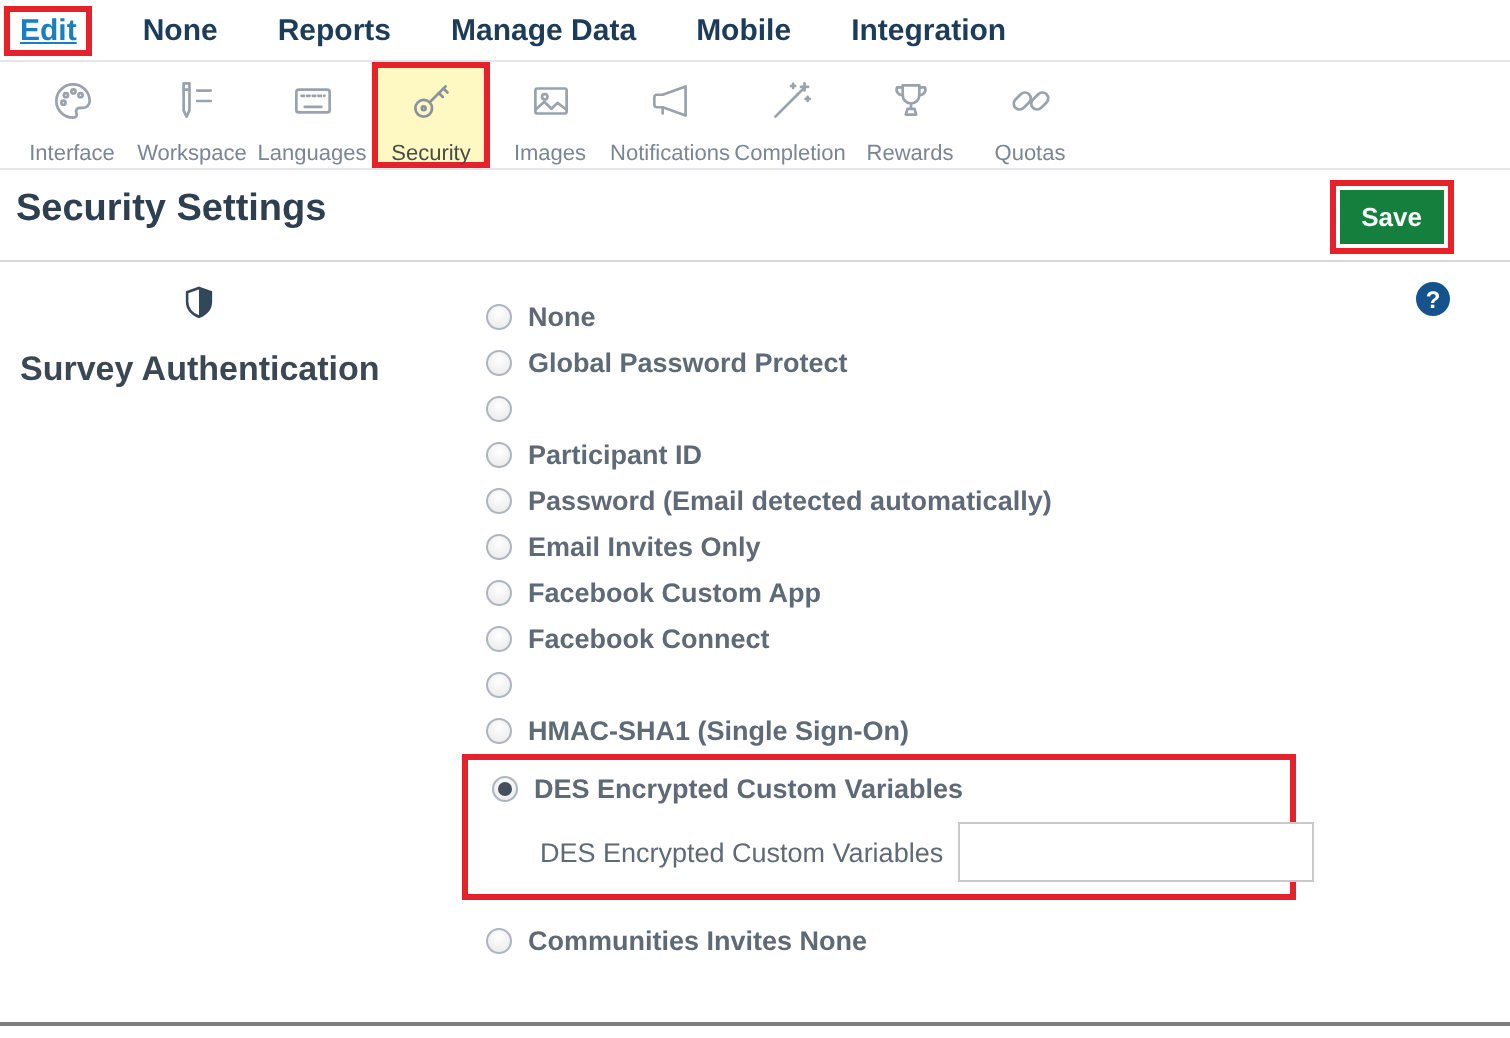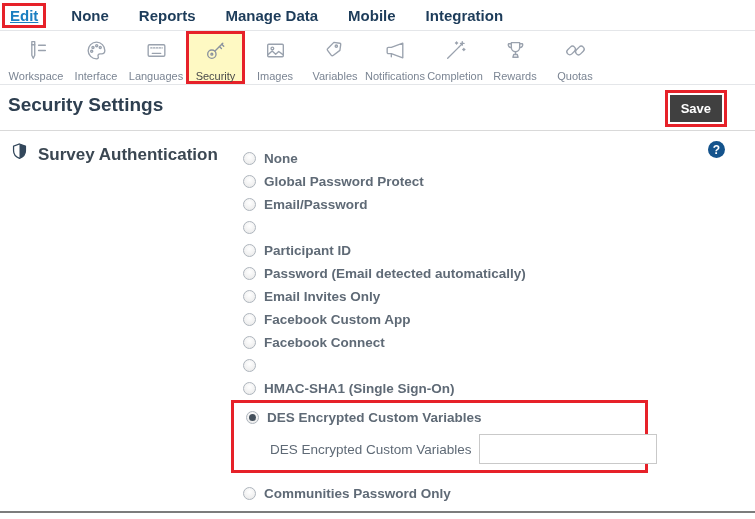--- a/index.html
+++ b/index.html
@@ -17,25 +17,25 @@
   .tool svg { width:25px; height:25px; stroke:#9aa2ae; fill:none; stroke-width:1.3; stroke-linecap:round; stroke-linejoin:round; }
   .tool .tool-label { font-size:11px; color:#7b8593; margin-top:3px; white-space:nowrap; }
   .tool.selected { background:#fef9c3; border:3px solid #e62129; width:59px; padding-top:4px; }
   .tool.selected .tool-label { color:#4a4a4a; }
   .tool.selected svg { stroke:#8a929e; }
 
   
   .page-header { position:relative; height:46px; border-bottom:1px solid #d9d9d9; }
   .page-title { position:absolute; left:8px; top:9px; font-size:19px; font-weight:700; color:#2e3f50; }
   .save-box { position:absolute; top:5px; right:28px; border:3px solid #e62129; padding:2px; }
-  .save-btn { background:#404040; color:#fff; font-size:13px; font-weight:700; border:none; padding:6px 11px; cursor:pointer; font-family:"Liberation Sans", sans-serif; }
+  .save-btn { background:#15803d; color:#fff; font-size:13px; font-weight:700; border:none; padding:6px 11px; cursor:pointer; font-family:"Liberation Sans", sans-serif; }
 
   
   .section { position:relative; }
-  .section-head { position:absolute; left:10px; top:11px; display:flex; align-items:flex-end; gap:9px; }
+  .section-head { position:absolute; left:10px; top:11px; display:flex; align-items:center; gap:9px;flex-direction:column; }
   .section-head svg { width:19px; height:19px; }
   .section-title { font-size:17px; font-weight:700; color:#3b4752; white-space:nowrap; }
   .help-icon { position:absolute; top:10px; right:30px; width:17px; height:17px; border-radius:50%;
                background:#14538c; color:#fff; font-size:12px; font-weight:700; display:flex;
                align-items:center; justify-content:center; cursor:pointer; }
 
   .options { margin-left:243px; padding-top:16px; }
   .opt-row { height:23px; display:flex; align-items:center; gap:8px; cursor:pointer;font-weight:bold; }
   .radio { width:13px; height:13px; border-radius:50%; border:1px solid #aeb5bd;
            background:radial-gradient(circle at 50% 35%, #ffffff 0%, #ececec 80%); flex:0 0 auto; position:relative; }
@@ -61,40 +61,40 @@
   <a class="nav-item">Reports</a>
   <a class="nav-item">Manage Data</a>
   <a class="nav-item">Mobile</a>
   <a class="nav-item">Integration</a>
 </div>
 
 <div class="toolbar">
 
   <div class="tool">
     <span><svg viewBox="0 0 24 24">
-      <path d="M7.5 3.5v13l1.4 3 1.4-3v-13z"></path>
-          <path d="M7.5 6.5h2.8"></path>
-          <path d="M14 7h6.5M14 12h6.5"></path>
-    </svg></span>
-    <span class="tool-label">Workspace</span>
-  </div>
-
-  <div class="tool">
-    <span><svg viewBox="0 0 24 24">
       <path d="M12 4a8 8 0 1 0 0 16c1.6 0 2.1-1.1 1.6-2.3-.5-1.3.3-2.4 1.7-2.4h1.6c1.7 0 3.1-1.4 3.1-3.3C20 7.6 16.4 4 12 4z"></path>
       <circle cx="8.6" cy="9.2" r="1"></circle>
           <circle cx="12.2" cy="7.4" r="1"></circle>
           <circle cx="15.6" cy="9.2" r="1"></circle>
           <circle cx="7.4" cy="12.8" r="1"></circle>
     </svg></span>
     <span class="tool-label">Interface</span>
   </div>
 
   <div class="tool">
     <span><svg viewBox="0 0 24 24">
+      <path d="M7.5 3.5v13l1.4 3 1.4-3v-13z"></path>
+          <path d="M7.5 6.5h2.8"></path>
+          <path d="M14 7h6.5M14 12h6.5"></path>
+    </svg></span>
+    <span class="tool-label">Workspace</span>
+  </div>
+
+  <div class="tool">
+    <span><svg viewBox="0 0 24 24">
       <rect x="4" y="6.5" width="16" height="11" rx="1.2"></rect>
       <path d="M6.5 9.5h1.2M9.2 9.5h1.2M11.9 9.5h1.2M14.6 9.5h1.2M17.3 9.5h.2"></path>
       <path d="M8 14.8h8"></path>
     </svg></span>
     <span class="tool-label">Languages</span>
   </div>
 
   <div class="tool selected">
     <span><svg viewBox="0 0 24 24">
       <circle cx="8.5" cy="15.5" r="4"></circle>
@@ -107,27 +107,20 @@
 
   <div class="tool">
     <span><svg viewBox="0 0 24 24">
       <rect x="4.5" y="6" width="15" height="12" rx="1"></rect>
       <circle cx="9" cy="10" r="1.3"></circle>
       <path d="M4.5 16.2l4.3-3.8 3.4 3.3 2.9-2.8 4.4 3.3"></path>
     </svg></span>
     <span class="tool-label">Images</span>
   </div>
 
-  <div class="tool">
-    <span><svg viewBox="0 0 24 24">
-      <path d="M9.5 4.5h5.8a1 1 0 0 1 1 1v5.8L10.5 17a1.3 1.3 0 0 1-1.9 0l-4-4a1.3 1.3 0 0 1 0-1.9z" transform="rotate(8 12 11)"></path>
-      <circle cx="12.8" cy="7.8" r="1.1"></circle>
-    </svg></span>
-    <span class="tool-label">Variables</span>
-  </div>
 
   <div class="tool">
     <span><svg viewBox="0 0 24 24">
       <path d="M19 5 8 9H5.2A1.2 1.2 0 0 0 4 10.2v3.6A1.2 1.2 0 0 0 5.2 15H8l11 4z"></path>
       <path d="M8 15v3"></path>
     </svg></span>
     <span class="tool-label">Notifications</span>
   </div>
 
   <div class="tool">
@@ -180,24 +173,20 @@
   <div class="help-icon">?</div>
 
   <div class="options">
     <div class="opt-row">
       <span class="radio"></span>
       <span class="opt-label">None</span>
     </div>
     <div class="opt-row">
       <span class="radio"></span>
       <span class="opt-label">Global Password Protect</span>
-    </div>
-    <div class="opt-row">
-      <span class="radio"></span>
-      <span class="opt-label">Email/Password</span>
     </div>
     <div class="opt-row">
       <span class="radio"></span>
     </div>
     <div class="opt-row">
       <span class="radio"></span>
       <span class="opt-label">Participant ID</span>
     </div>
     <div class="opt-row">
       <span class="radio"></span>
@@ -229,19 +218,19 @@
         <span class="opt-label">DES Encrypted Custom Variables</span>
       </div>
       <div class="des-input-row">
         <span class="des-input-label">DES Encrypted Custom Variables</span>
         <input class="des-input" type="text" value="" style="">
       </div>
     </div>
 
     <div class="opt-row after-box">
       <span class="radio"></span>
-      <span class="opt-label">Communities Password Only</span>
+      <span class="opt-label">Communities Invites None</span>
     </div>
   </div>
 
 </div>
 
 <div class="bottom-divider"></div>
 
 </body></html>

